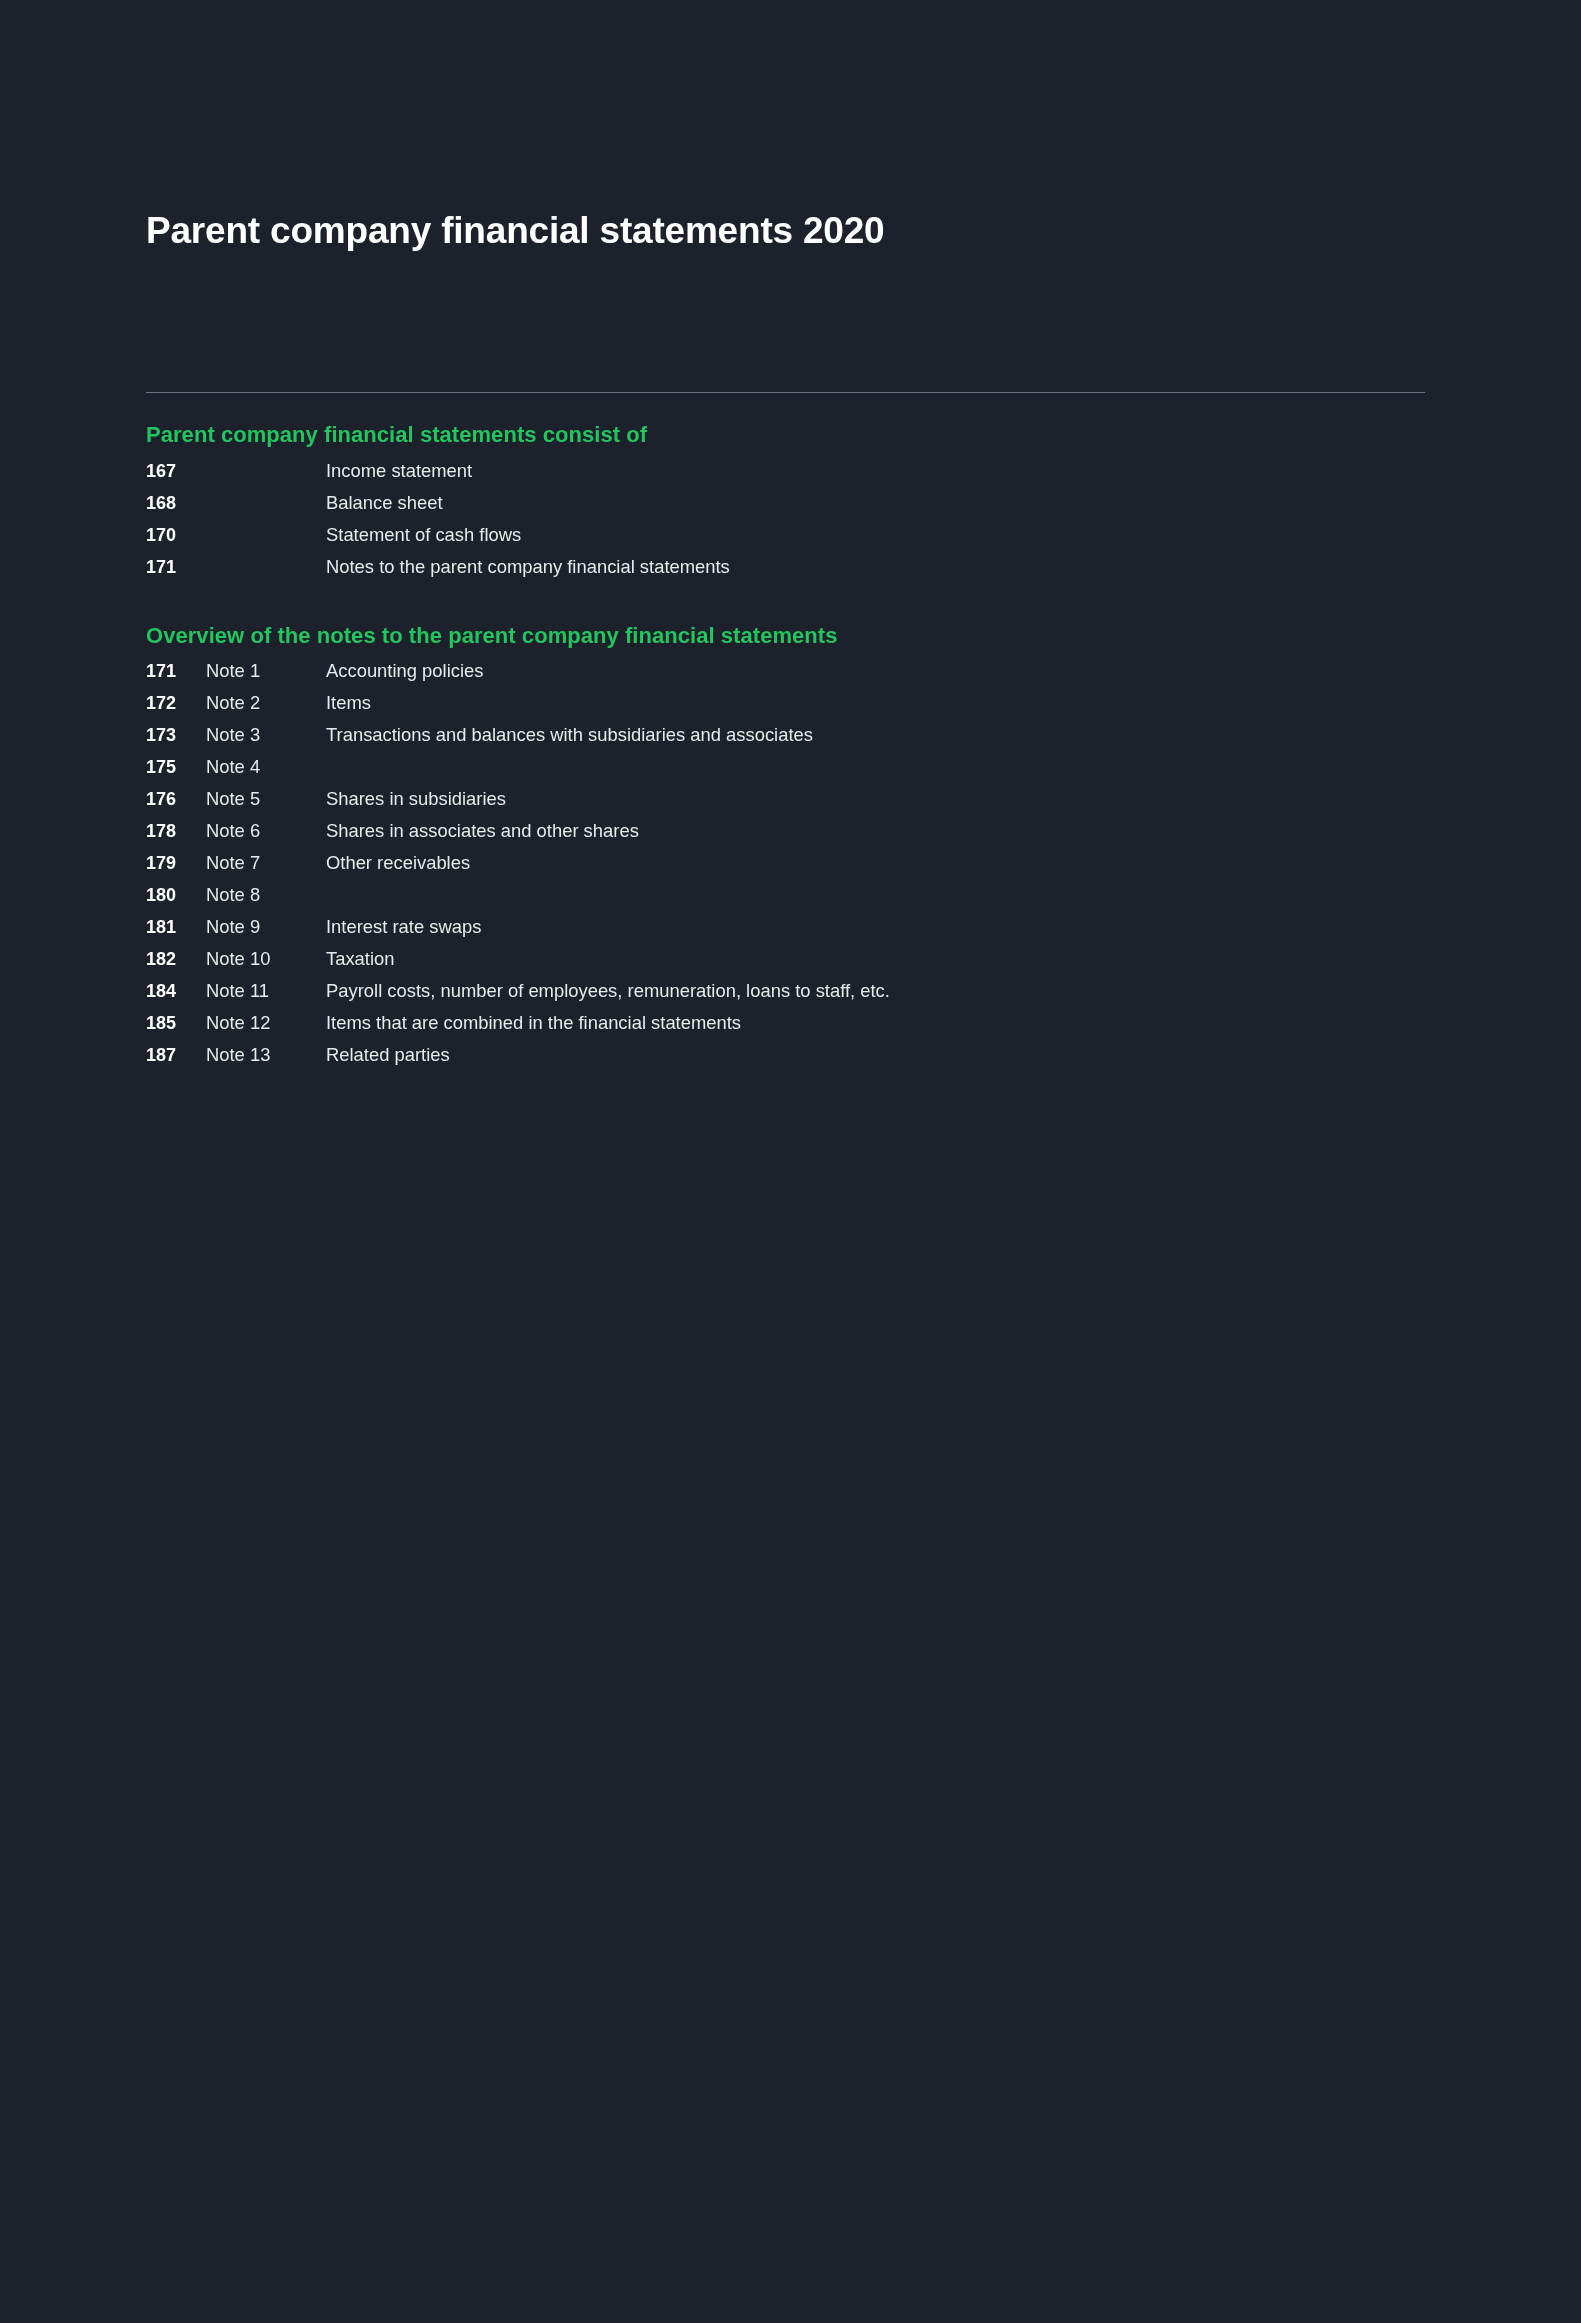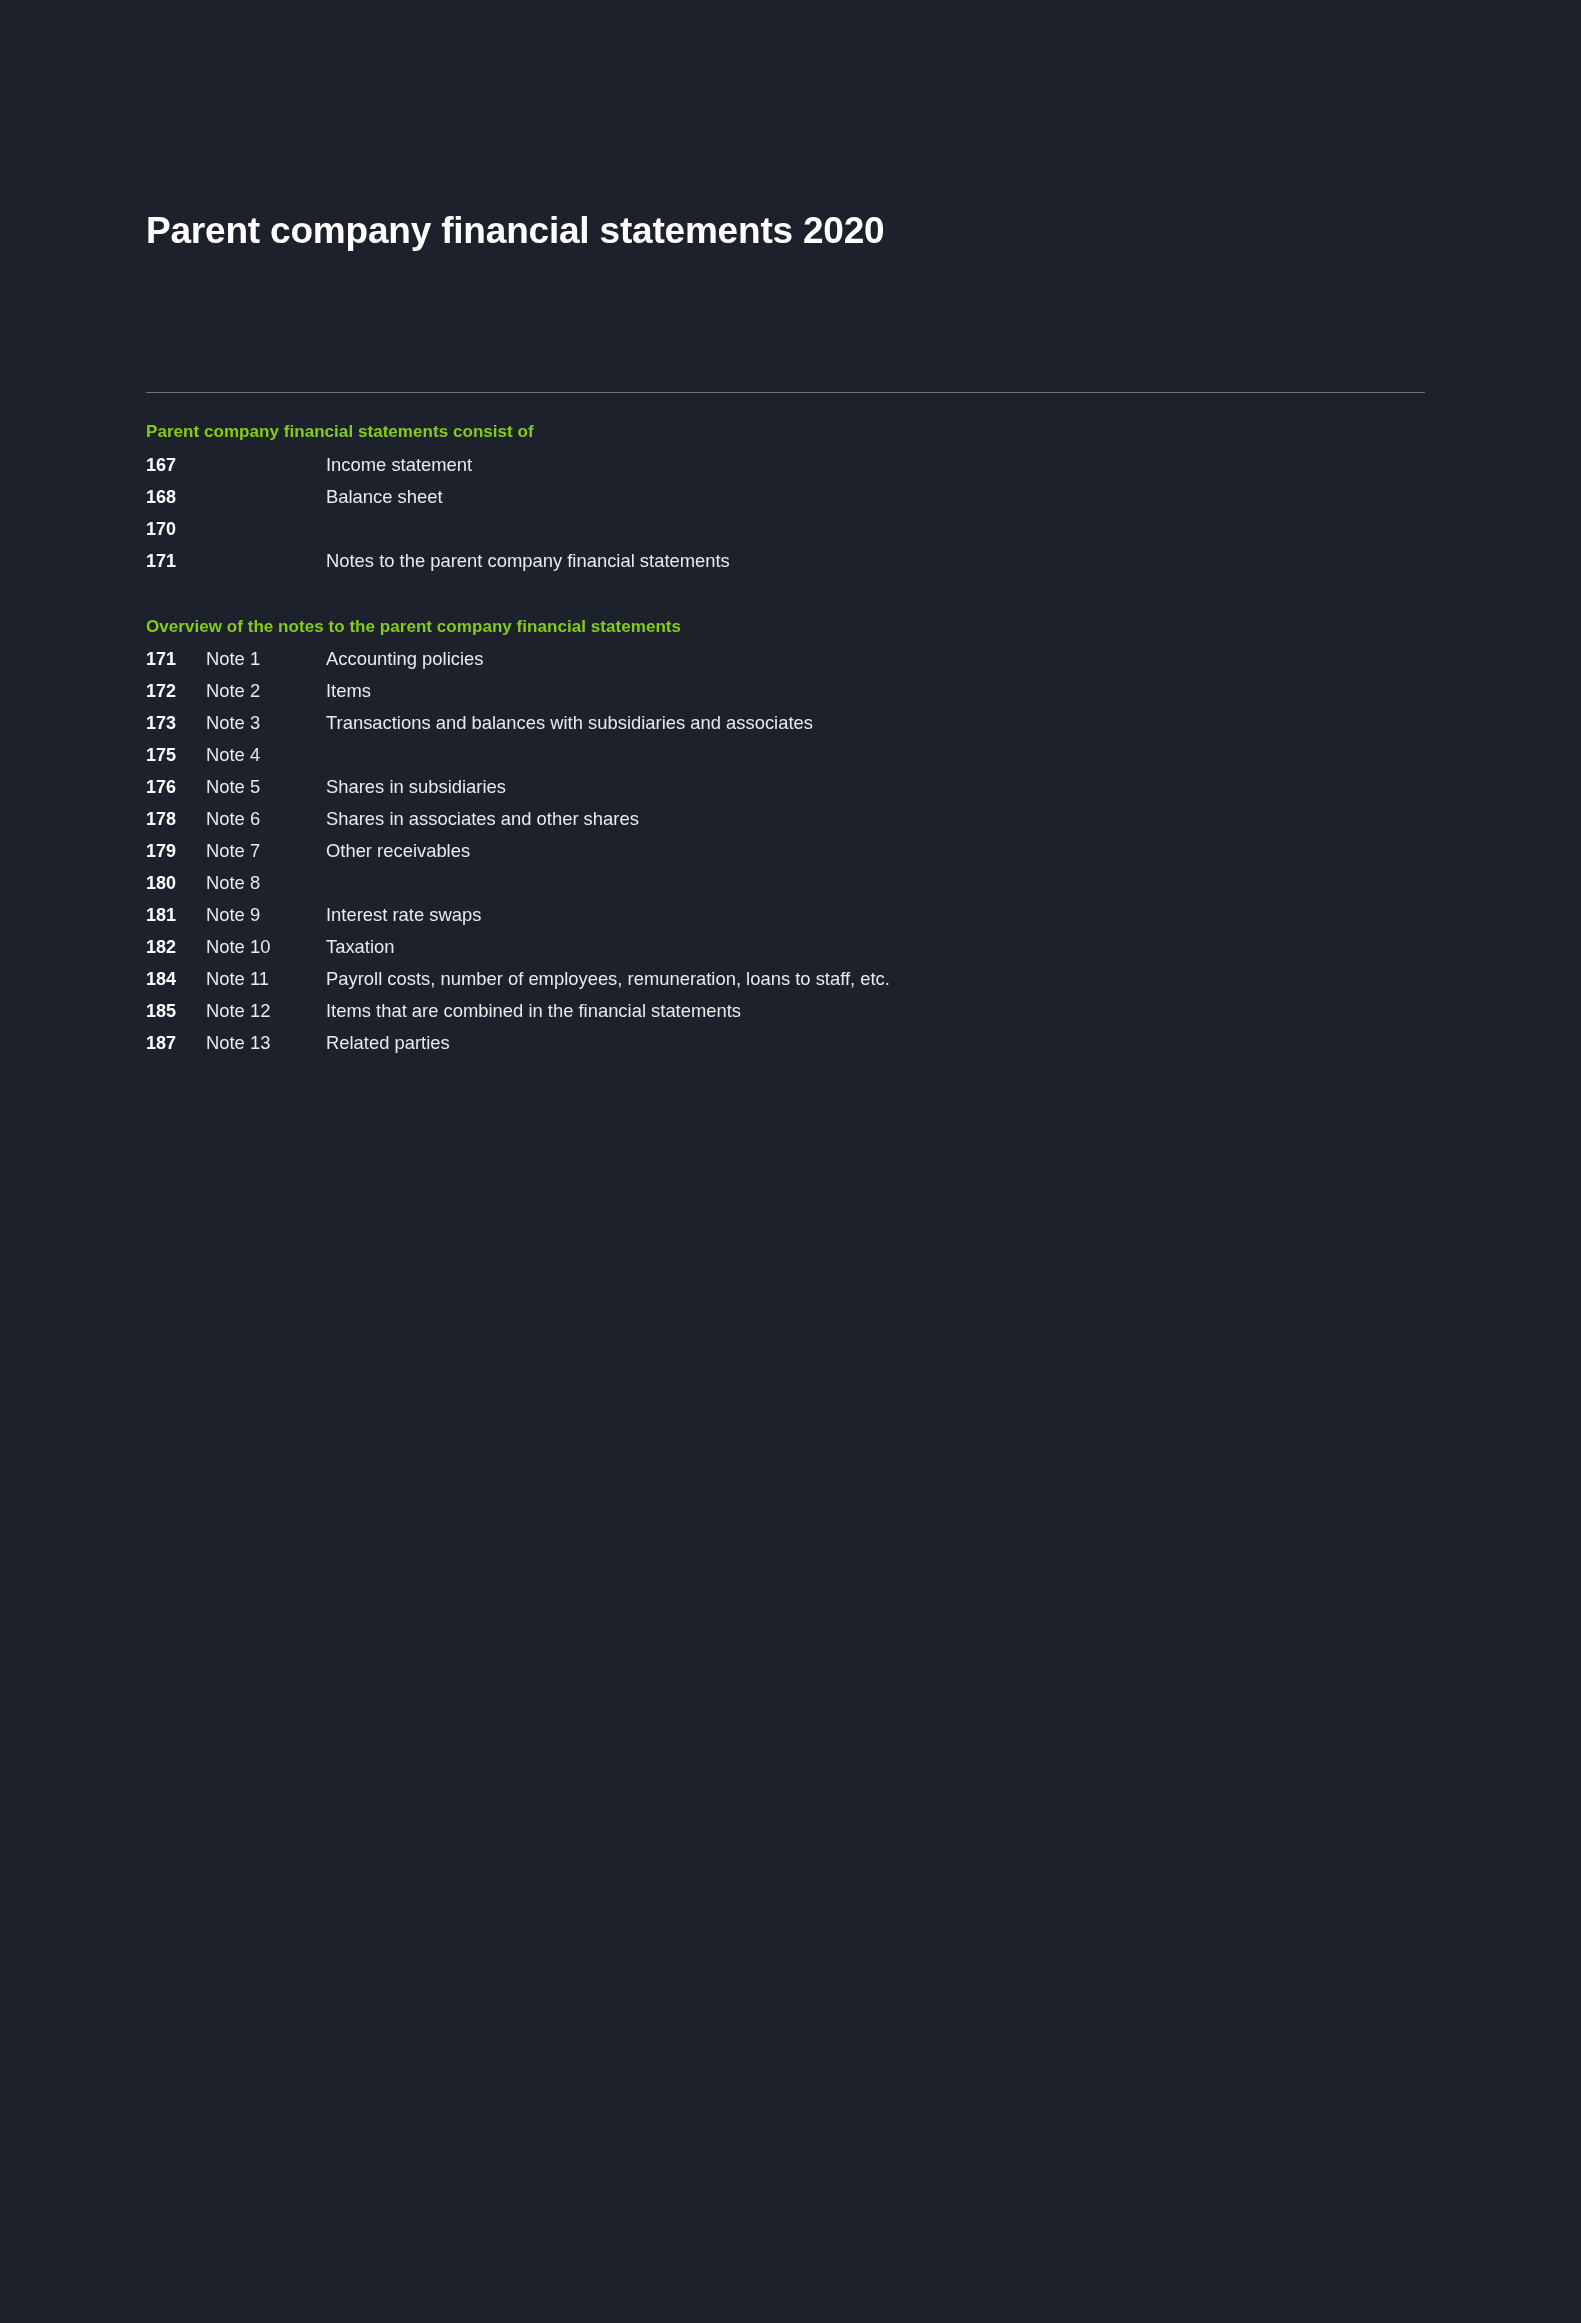--- a/index.html
+++ b/index.html
@@ -38,23 +38,23 @@
   .rule {
     margin-top: 139px;
     width: 1279px;
     height: 0.9px;
     background: #6c7380;
   }
   .section {
     margin-top: 0;
   }
   .section-heading {
-    font-size: 17px;
+    font-size: 22px;
     font-weight: bold;
-    color: #84cc16;
+    color: #22c55e;
     letter-spacing: 0.05px;
   }
   .section-1 .section-heading {
     padding-top: 29px;
   }
   .section-2 .section-heading {
     padding-top: 40px;
   }
   .toc-list {
     margin: 0;
@@ -116,20 +116,21 @@
           <span class="toc-label">Income statement</span>
         </li>
         <li class="toc-row">
           <span class="toc-page">168</span>
           <span class="toc-note spacer"></span>
           <span class="toc-label">Balance sheet</span>
         </li>
         <li class="toc-row">
           <span class="toc-page">170</span>
           <span class="toc-note spacer"></span>
+          <span class="toc-label">Statement of cash flows</span>
         </li>
         <li class="toc-row">
           <span class="toc-page">171</span>
           <span class="toc-note spacer"></span>
           <span class="toc-label">Notes to the parent company financial statements</span>
         </li>
       </ul>
     </div>
 
     <div class="section section-2">

